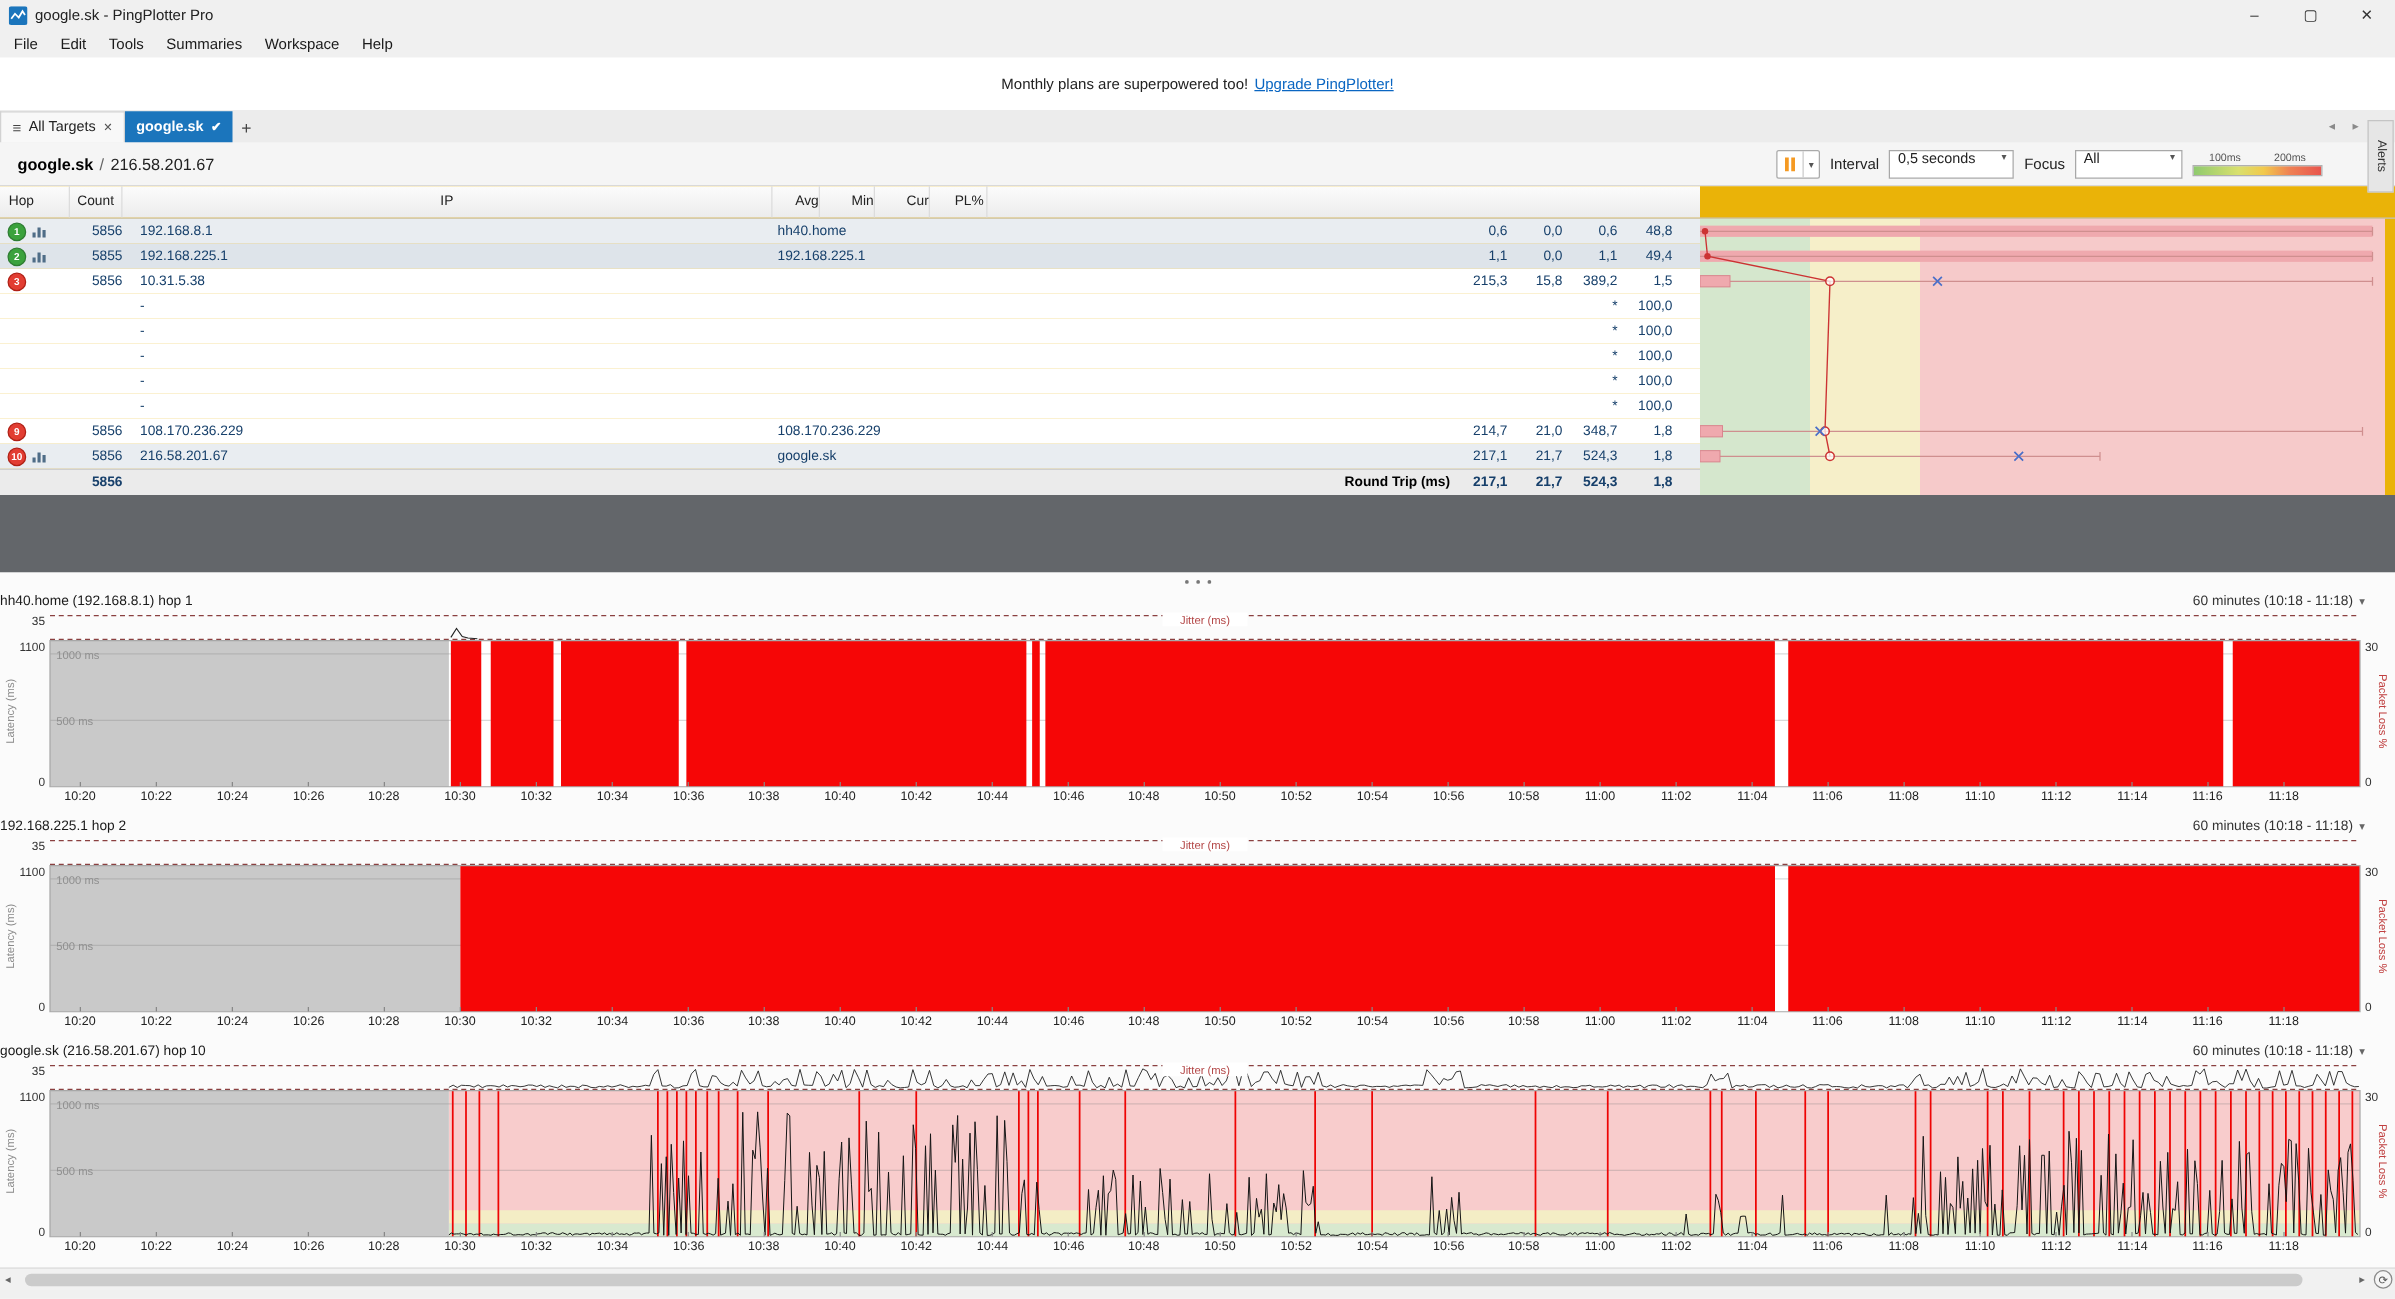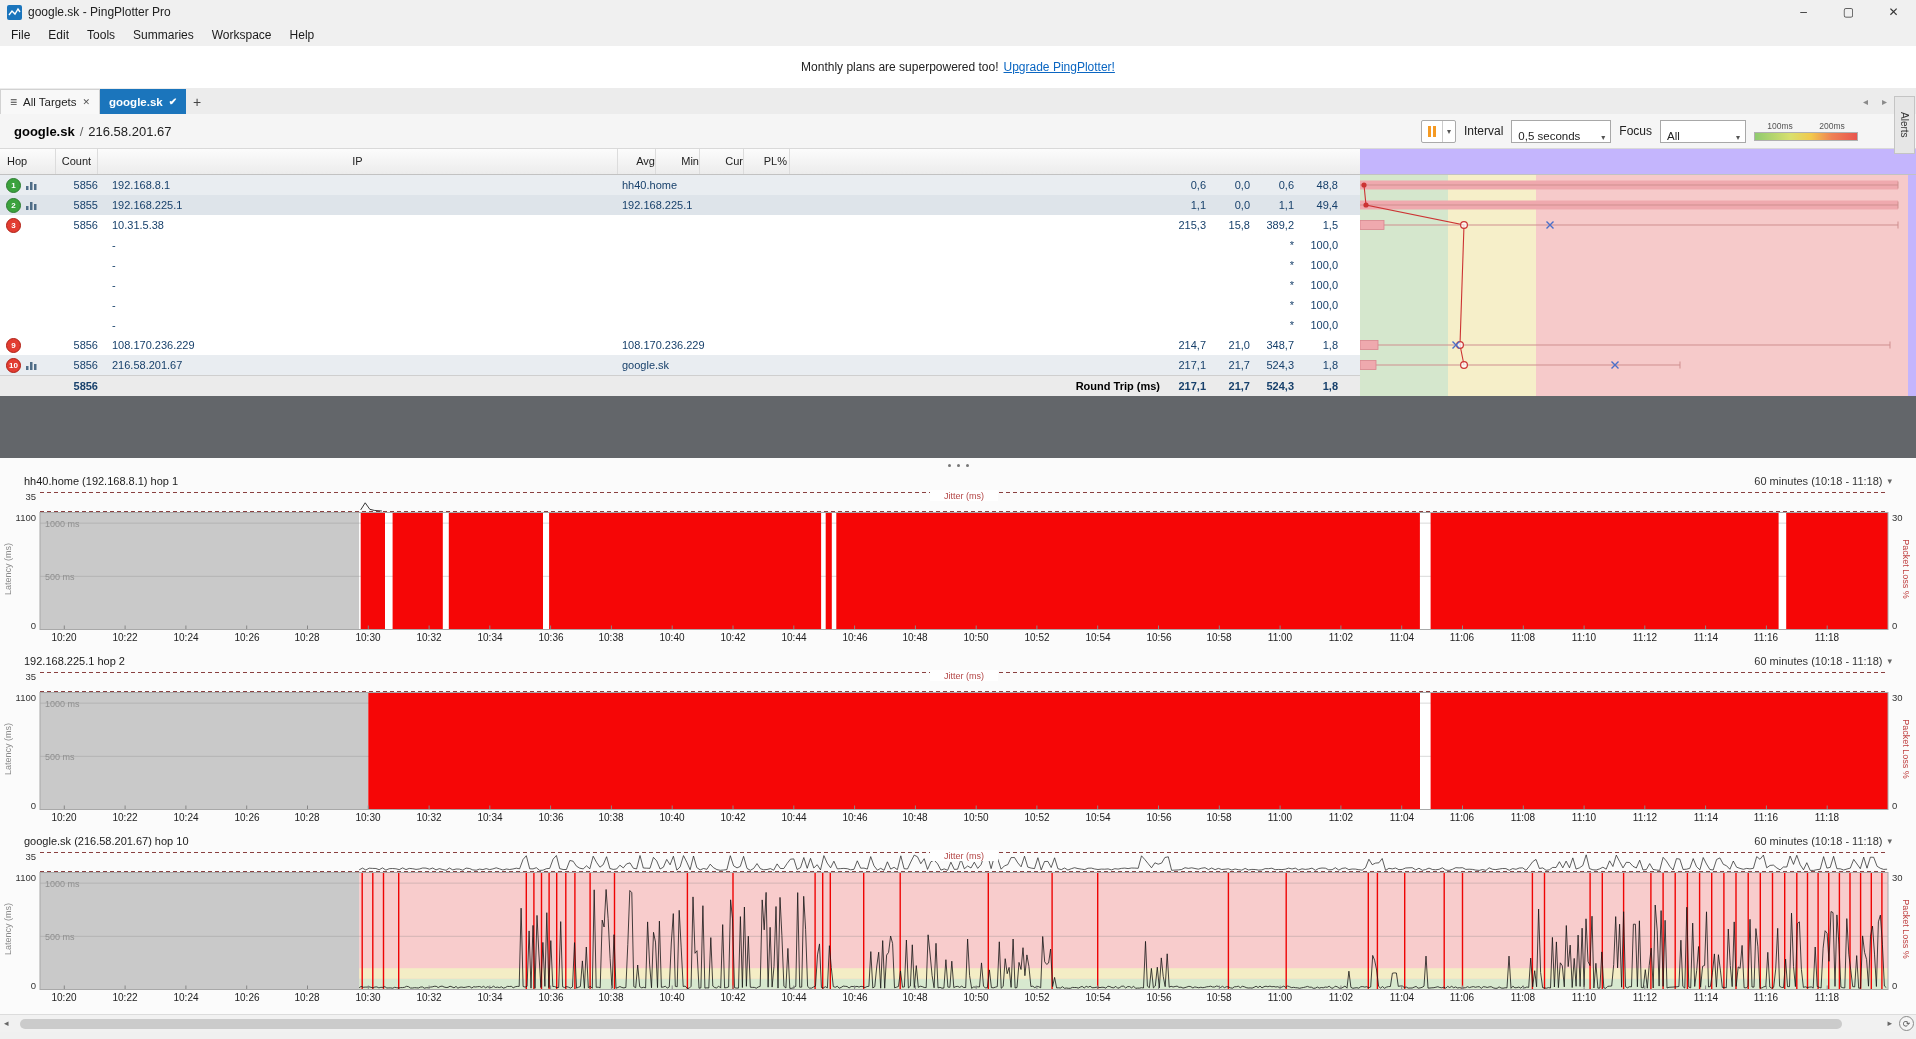--- a/index.html
+++ b/index.html
@@ -36,32 +36,32 @@
 #headerbar{position:absolute;top:114px;left:0;right:0;height:35px;background:#f5f5f5;border-bottom:1px solid #d9d9d9;display:flex;align-items:center;padding:0 14px;font-size:13px}
 #headerbar .host{font-weight:bold;color:#000}
 #headerbar .sep{color:#666;margin:0 5px}
 #headerbar .tip{color:#222}
 .controls{margin-left:auto;display:flex;align-items:center;gap:8px;padding-right:44px}
 .pausebtn{display:inline-flex;align-items:center;height:23px;background:#fff;border:1px solid #aaa;border-radius:2px}
 .pic{display:flex;gap:2px;padding:0 6px}
 .pic i{display:block;width:3px;height:11px;background:#f59a23}
 .pcaret{border-left:1px solid #ccc;padding:0 4px;font-size:8px;color:#555;height:100%;display:flex;align-items:center}
 .lbl{font-size:12px;color:#222}
-.sel{display:inline-flex;align-items:flex-end;justify-content:space-between;background:#fff;border:1px solid #a8a8a8;height:23px;padding:0 5px 0 6px;font-size:11.5px;color:#222}
+.sel{display:inline-flex;align-items:flex-start;justify-content:space-between;background:#fff;border:1px solid #a8a8a8;height:23px;padding:0 5px 0 6px;font-size:11.5px;color:#222}
 .sel .scaret{color:#555;font-size:8px;margin-left:6px}
 .legend{width:104px;display:flex;flex-direction:column;gap:1px}
 .legendlabels{display:flex;justify-content:space-around;font-size:8.5px;color:#555}
 .legendbar{height:9px;border:1px solid #b0b0b0;background:linear-gradient(to right,#8fca6f,#d9e06e 35%,#f2c94c 55%,#ef8254 75%,#e8554e)}
 
 
 #alertstab{position:absolute;top:96px;left:1894px;width:21px;height:58px;background:#e6e6e6;border:1px solid #c4c4c4;display:flex;align-items:center;justify-content:center;z-index:5}
 #alertstab span{writing-mode:vertical-rl;font-size:10px;color:#333}
 
 
-#tablewrap{position:absolute;top:149px;left:0;width:1916px;height:247px;background:#c4b5fd}
+#tablewrap{position:absolute;top:149px;left:0;width:1916px;height:247px;background:#eab308}
 #theadrow{position:absolute;top:0;left:0;height:26px;display:flex;width:1916px;border-bottom:1px solid #c2c2c2;font-size:11px;color:#222}
 .thleft{display:flex;width:1360px;background:linear-gradient(#fcfcfc,#ececec)}
 .thleft div{line-height:25px;border-right:1px solid #dcdcdc;height:100%}
 .hhop{width:56px;padding-left:7px}
 .hcount{width:42px;text-align:center}
 .hip{width:520px;text-align:center}
 .hname{width:550px;text-align:center}
 .havg{width:38px;text-align:right}
 .hmin{width:44px;text-align:right}
 .hcur{width:44px;text-align:right}
@@ -101,21 +101,21 @@
 
 
 #grayarea{position:absolute;top:396px;left:0;right:0;height:62px;background:#63666a}
 #lower{position:absolute;top:458px;left:0;right:0;height:556px;background:#fbfbfb}
 #splitdots{position:absolute;top:458px;left:0;right:0;height:14px;display:flex;align-items:center;justify-content:center;gap:6px;cursor:row-resize}
 .sdot{width:3px;height:3px;border-radius:50%;background:#777}
 
 
 .graph{position:absolute;left:0;width:1916px;height:176px}
 .gtr{position:absolute;top:0;left:0;right:0;height:17px;font-size:11px;display:flex;align-items:center}
-.gt{padding-left:24px;color:#1a1a1a}
+.gt{color:#1a1a1a}
 .grange{margin-left:auto;padding-right:24px;color:#333;display:flex;align-items:center;gap:5px}
 .gcaret{color:#666;font-size:9px}
 .gjit{position:absolute;top:17px;left:0}
 .gmainsvg{position:absolute;top:40px;left:0}
 .gx{position:absolute;top:160px;left:0;right:0;height:14px}
 .gx span{position:absolute;width:48px;text-align:center;font-size:10px;color:#222}
 .ylab{position:absolute;left:-30px;top:92px;width:76px;text-align:center;transform:rotate(-90deg);font-size:9px;color:#8a8a8a}
 .plab{position:absolute;left:1861px;top:92px;width:90px;text-align:center;transform:rotate(90deg);font-size:9px;color:#c04040}
 .gl{font-size:9px;fill:#8f8f8f}
 .axt{font-size:9.5px;fill:#333}

